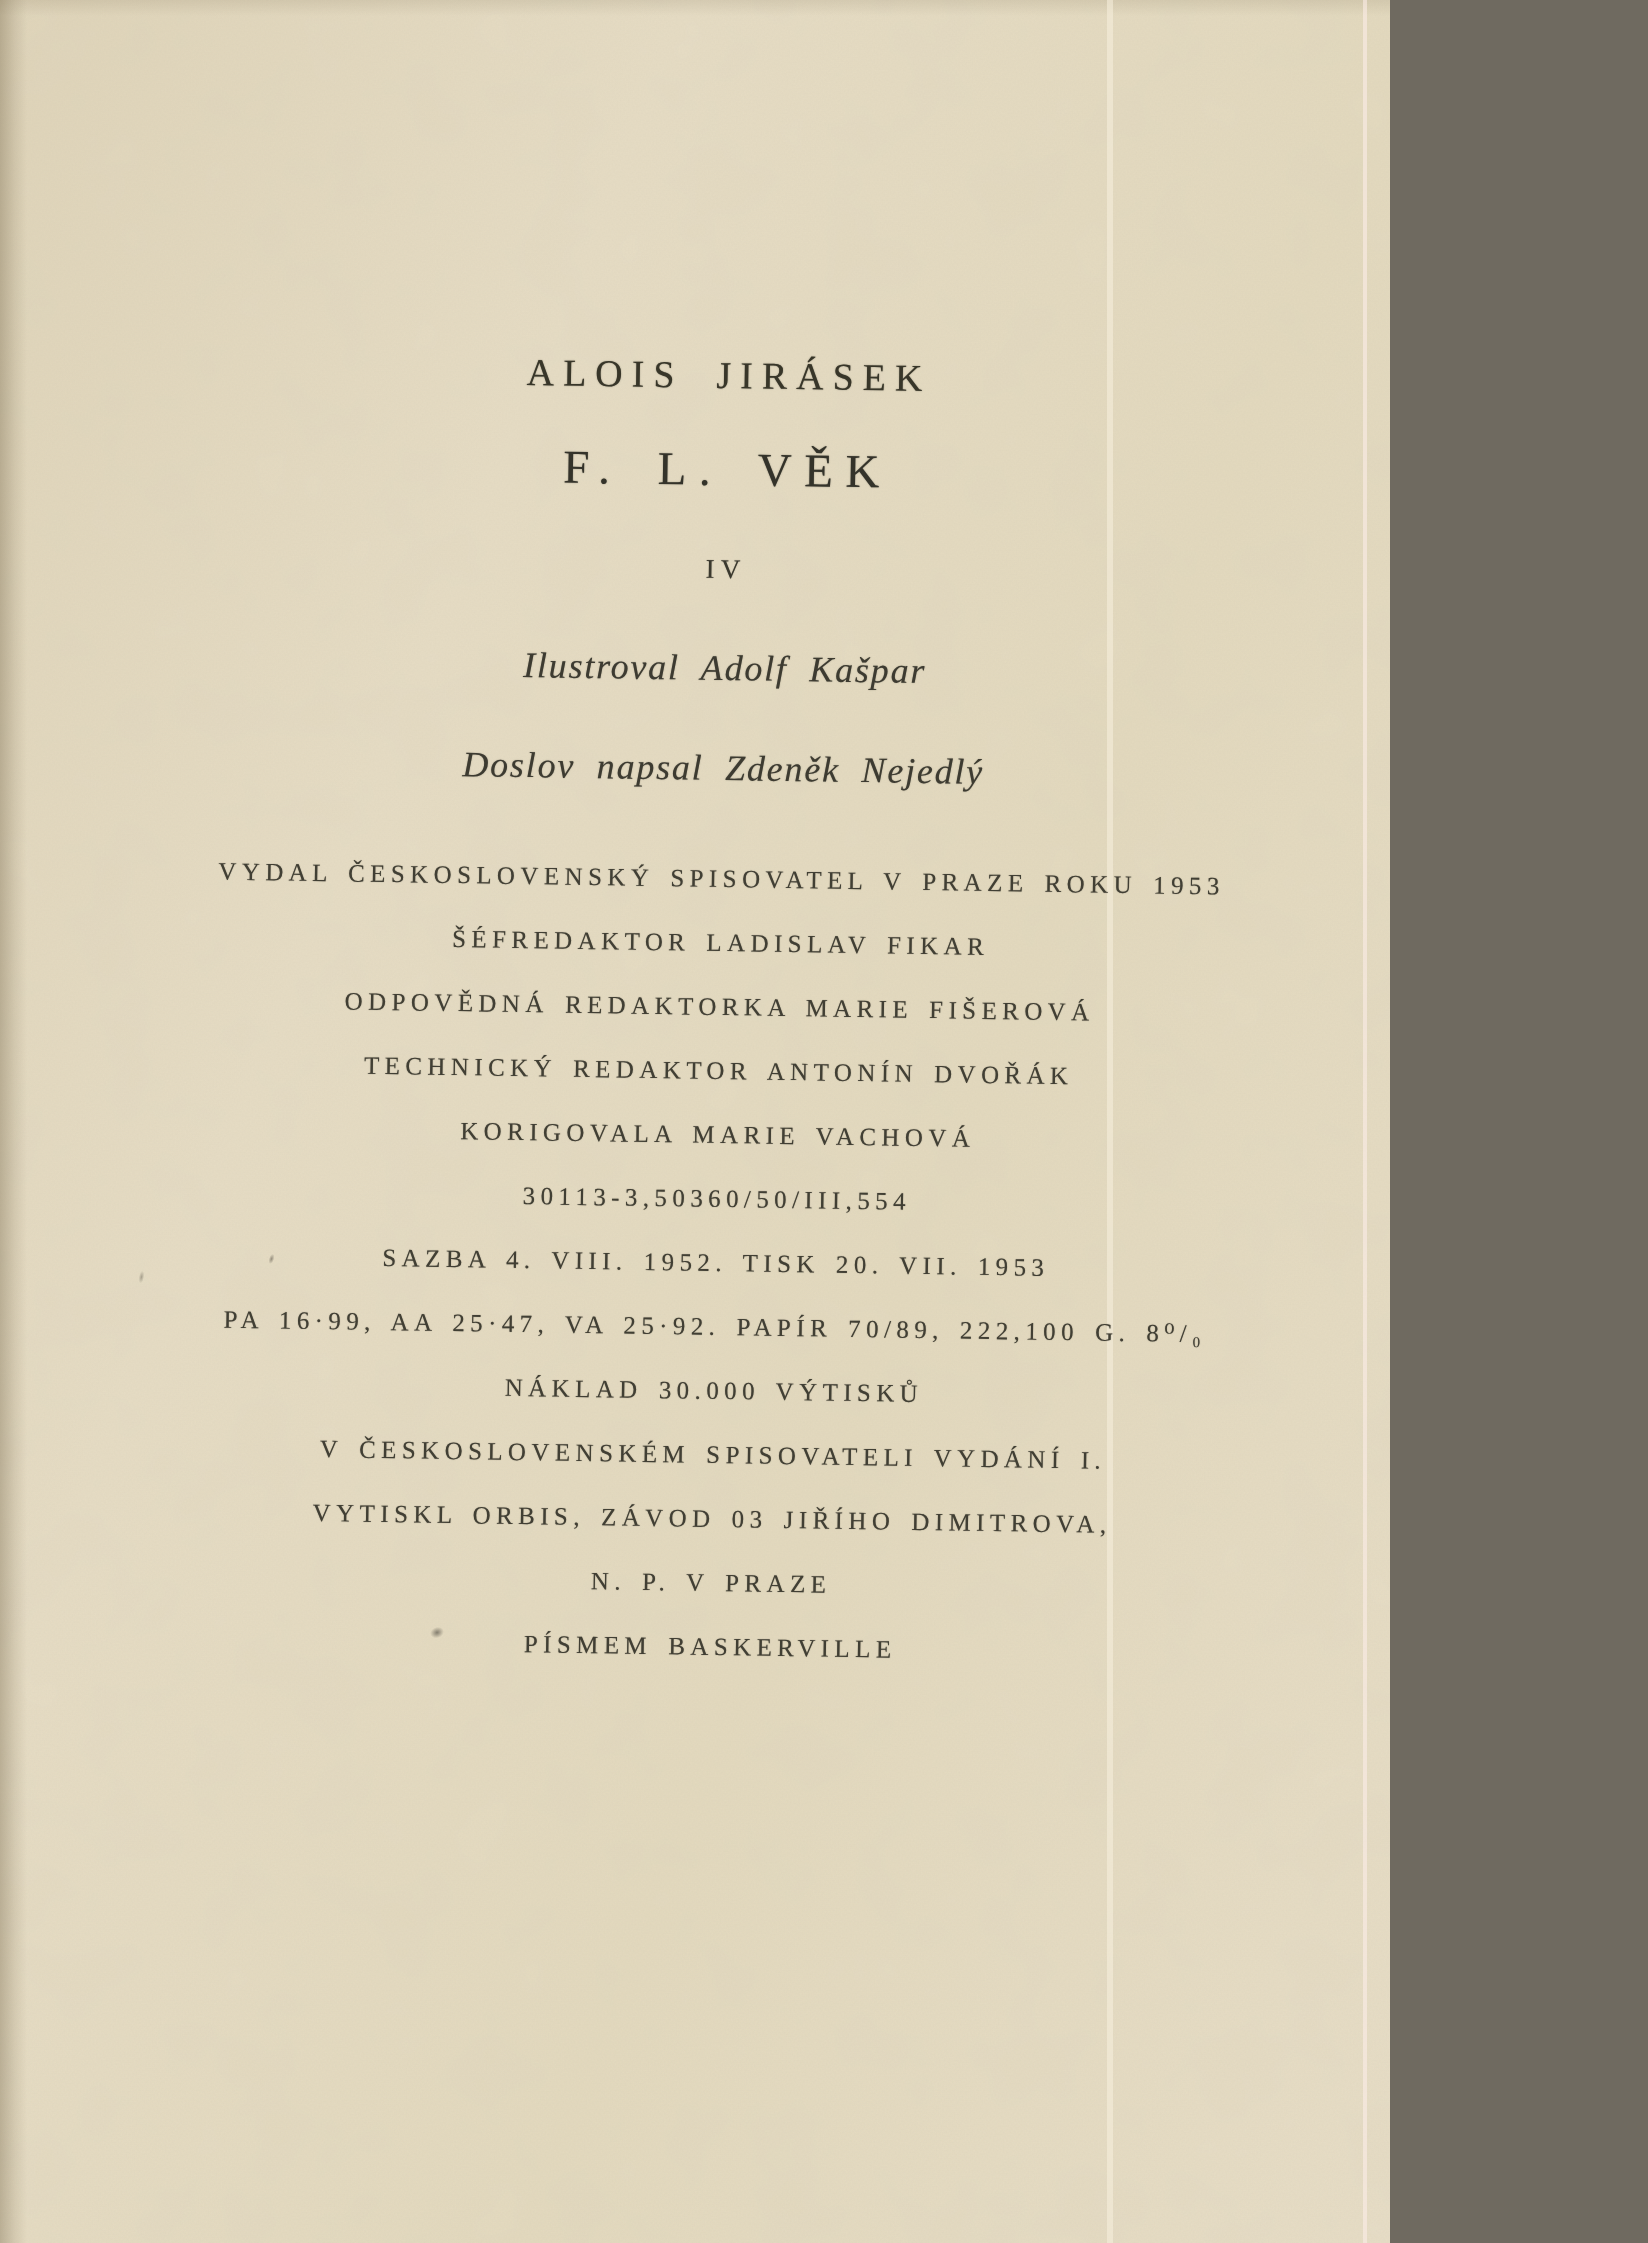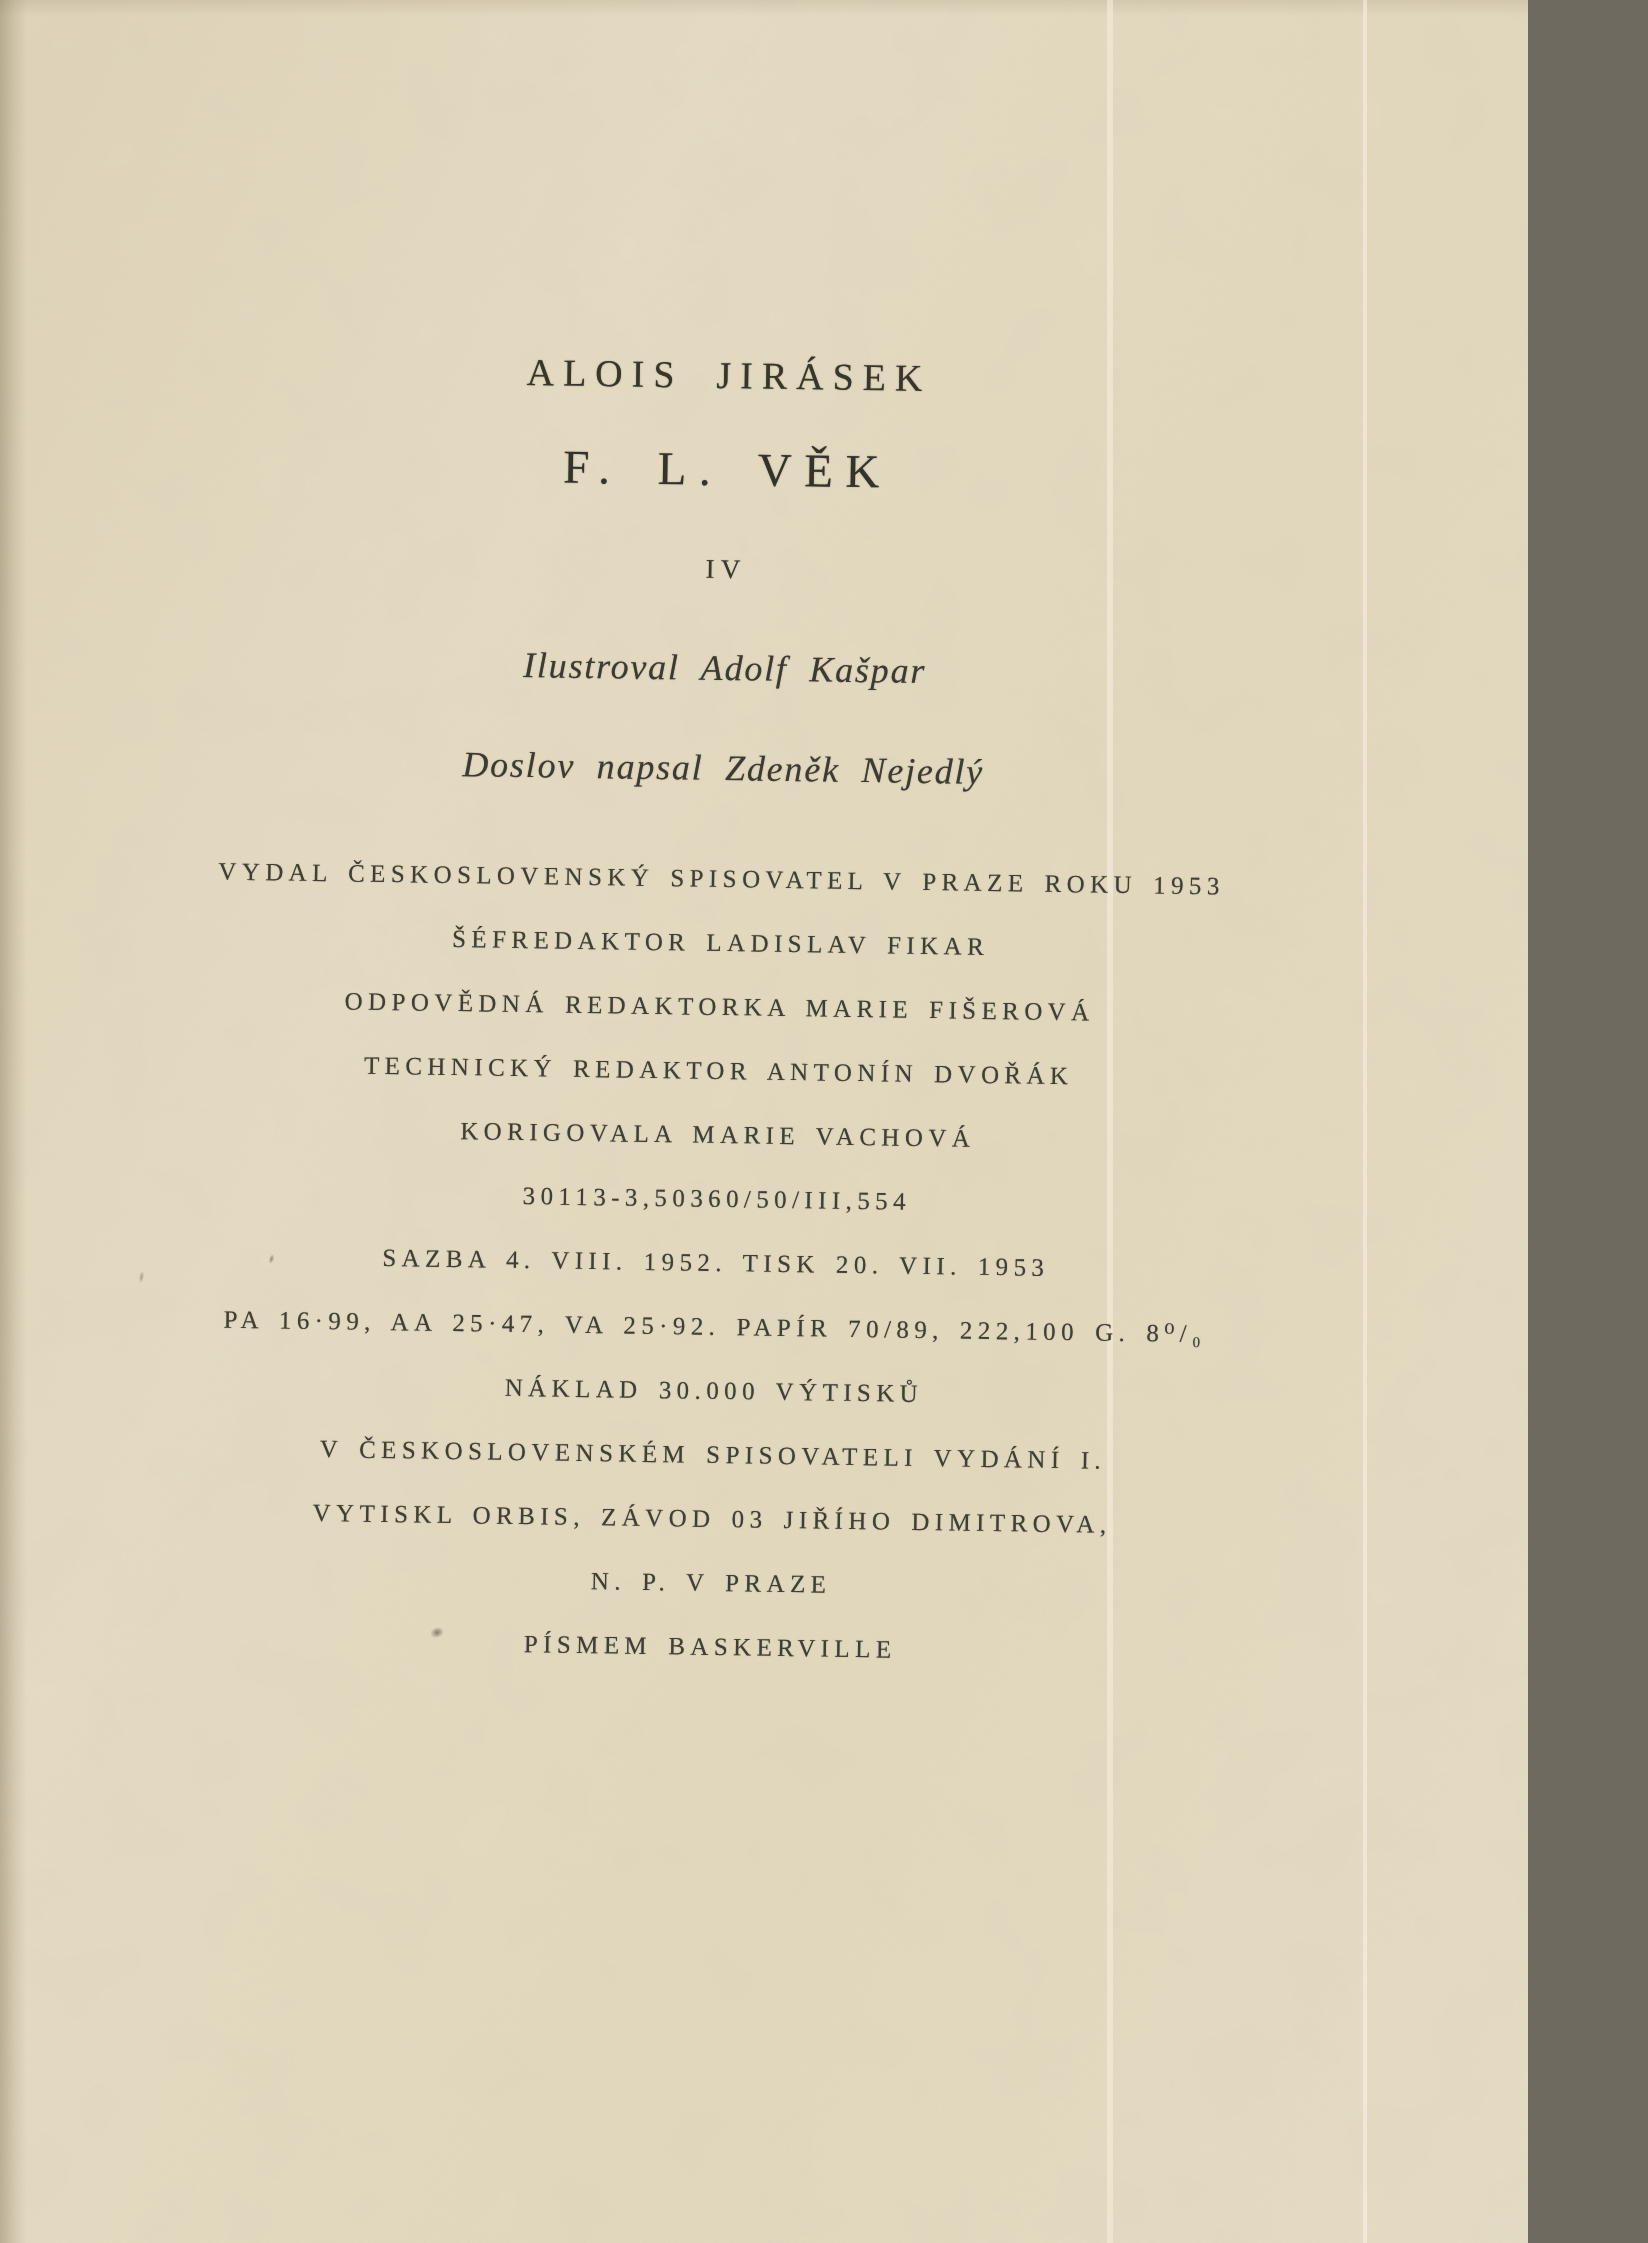--- a/index.html
+++ b/index.html
@@ -1,18 +1,18 @@
 <!DOCTYPE html>
 <html style="font-size:14.4px"><head>
 <meta charset="utf-8">
 <style>
   html,body{margin:0;padding:0;background:#6f6a60;}
   .scan{
     position:relative;
-    width:1528px;height:2243px;
+    width:1390px;height:2243px;
     overflow:hidden;
     background:
       linear-gradient(112deg,#e0d5ba 0%,#e7ddc5 30%,#e4dabf 62%,#e8dec7 100%),
       #e5dbc2;
     font-family:"Liberation Serif","DejaVu Serif",serif;
     color:#403e34;
   }
   .texture{position:absolute;inset:0;pointer-events:none;}
   .edge-left{
     position:absolute;left:0;top:0;bottom:0;width:27px;

